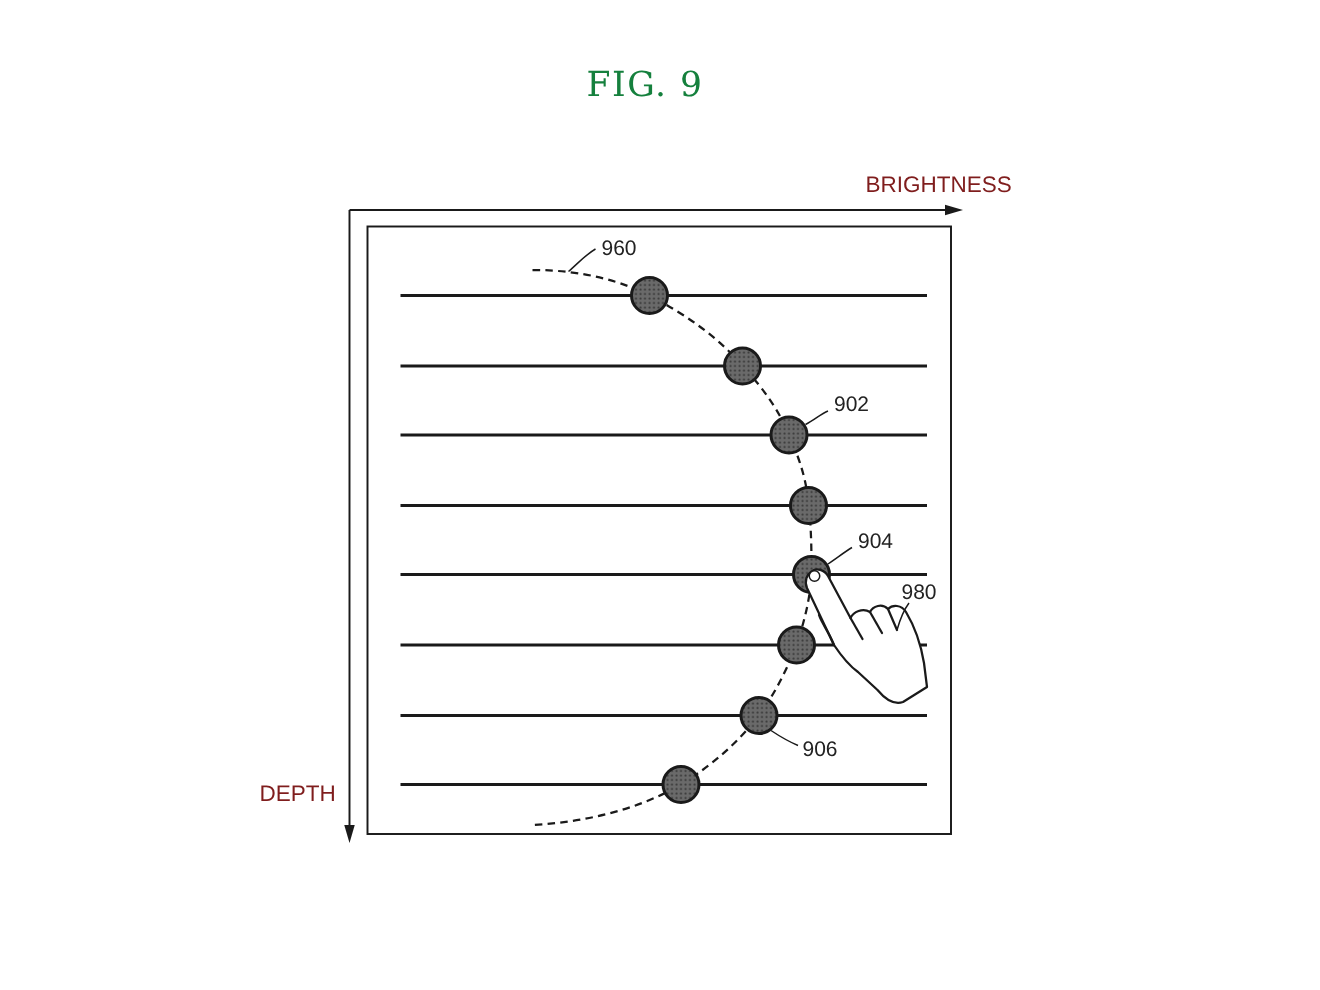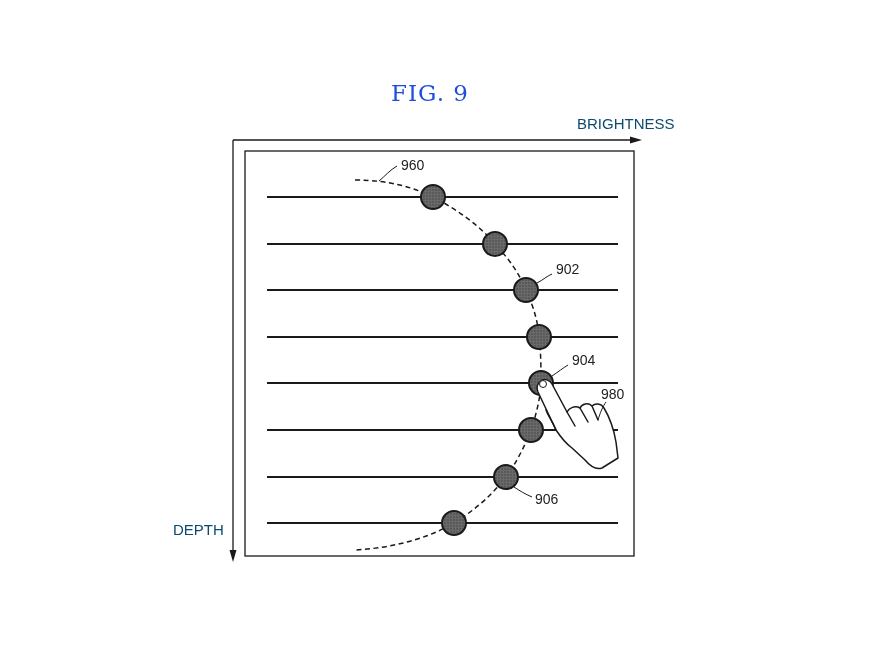--- a/index.html
+++ b/index.html
@@ -1,22 +1,22 @@
 <!DOCTYPE html>
 <html><head>
   <meta charset="utf-8">
   <style>
     html, body { margin: 0; padding: 0; background: #ffffff; }
     body { width: 880px; height: 660px; position: relative; overflow: hidden; }
     .fig-title {
       position: absolute; left: 0; top: 44px; width: 860px; text-align: center;
-      font-family: "DejaVu Serif", serif; font-size: 23px; color: #1d4ed8; letter-spacing: 1px; margin-top: 36px;
+      font-family: "DejaVu Serif", serif; font-size: 23px; color: #15803d; letter-spacing: 1px;
     }
     .axis-label {
-      position: absolute; font-family: "Liberation Sans", sans-serif; font-size: 15px; color: #0c4a6e;
+      position: absolute; font-family: "Liberation Sans", sans-serif; font-size: 15px; color: #7f1d1d;
     }
     svg { position: absolute; left: 0; top: 0; }
     .ref { font-family: "Liberation Sans", sans-serif; font-size: 14px; fill: #222; }
   </style>
 </head>
 <body>
 
 <div class="fig-title">FIG. 9</div>
 <div class="axis-label" style="left:577px; top:115px;">BRIGHTNESS</div>
 <div class="axis-label" style="left:173px; top:521px;">DEPTH</div>

